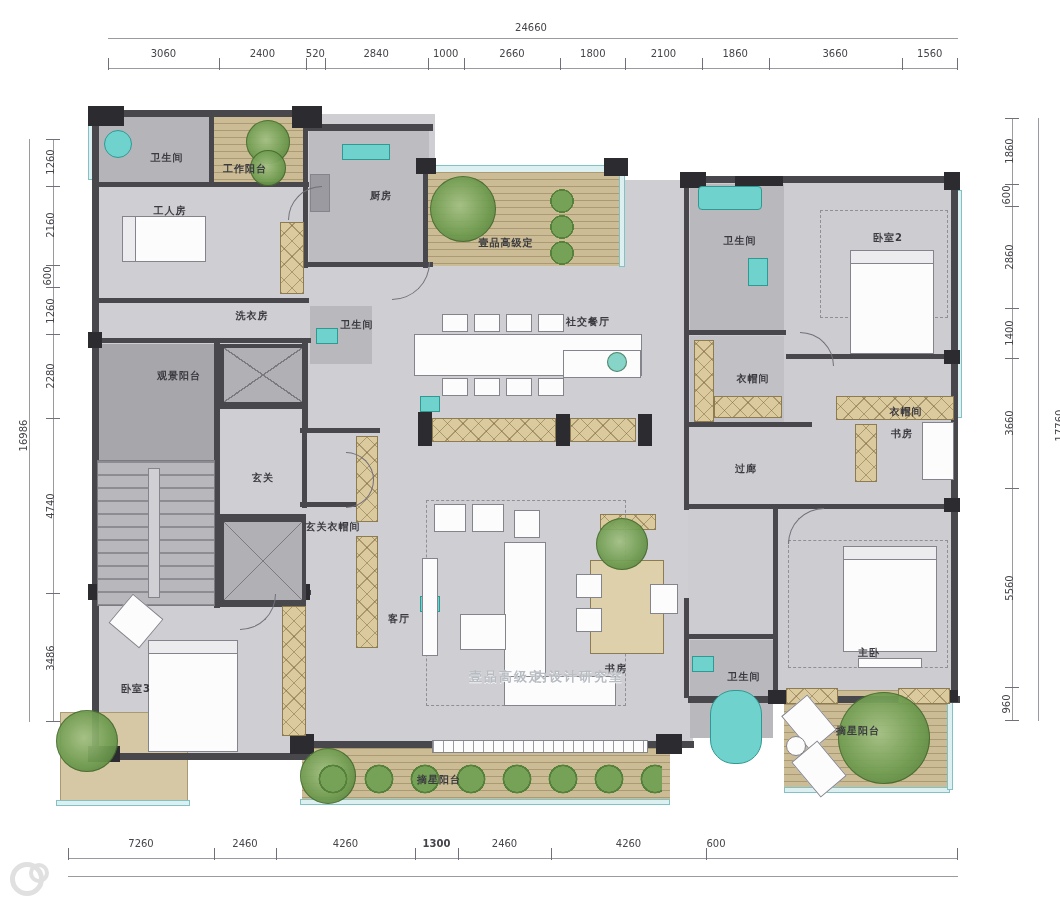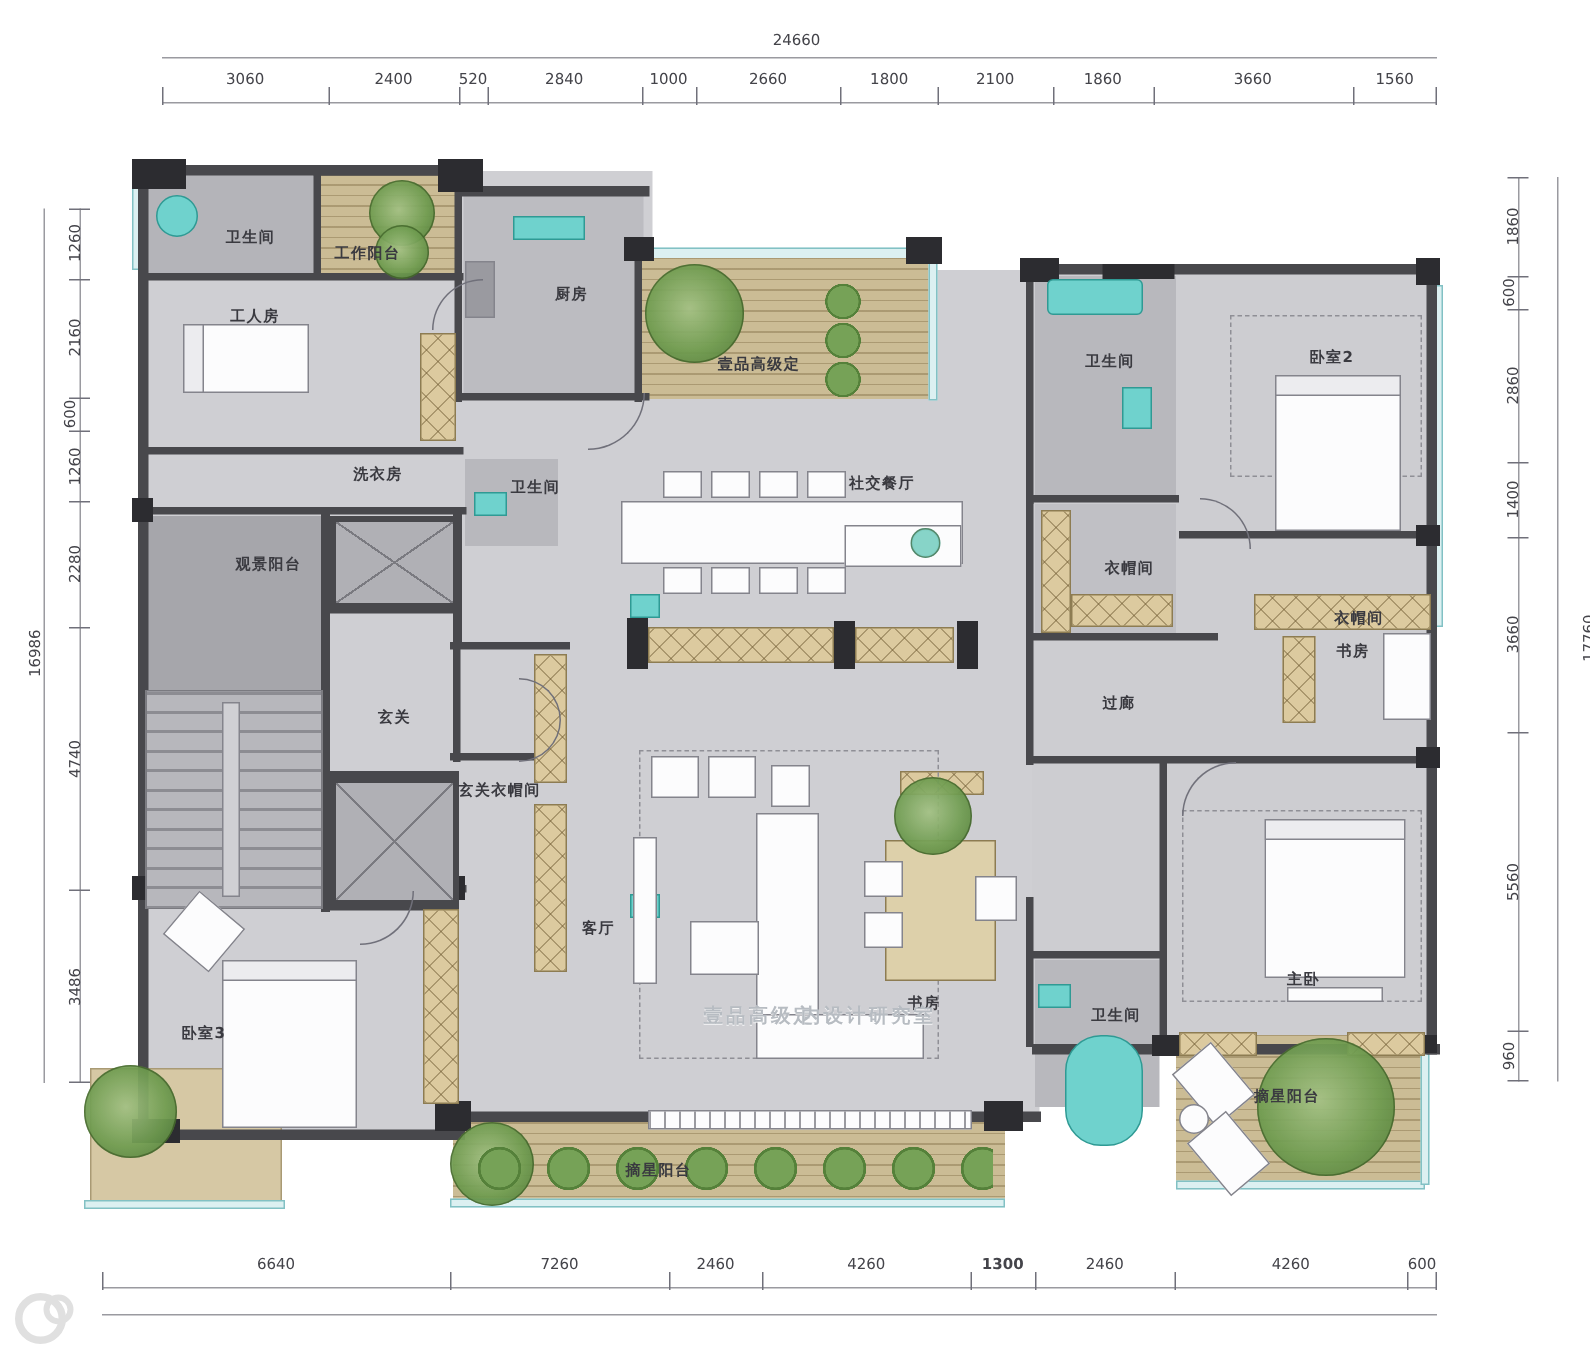--- a/index.html
+++ b/index.html
@@ -159,23 +159,20 @@
         <span>5560</span>
       </div>
     <div class="dseg" style="flex-grow:960;">
         <span>960</span>
       </div>
   </div>
 
   <div class="dimline" style="left:68px;top:858px;width:890px;height:1px;"></div>
   <div class="dimline" style="left:68px;top:876px;width:890px;height:1px;"></div>
   <div class="chain h" style="left:68px;top:840px;width:890px;">
-    <div class="dseg" style="flex:0 0 232px;">
-        <span>6640</span>
-      </div>
     <div class="dseg" style="flex:0 0 146px;">
         <span>7260</span>
       </div>
     <div class="dseg" style="flex:0 0 62px;">
         <span>2460</span>
       </div>
     <div class="dseg" style="flex:0 0 139px;">
         <span>4260</span>
       </div>
     <div class="dseg" style="flex:0 0 43px;font-weight:bold;">

